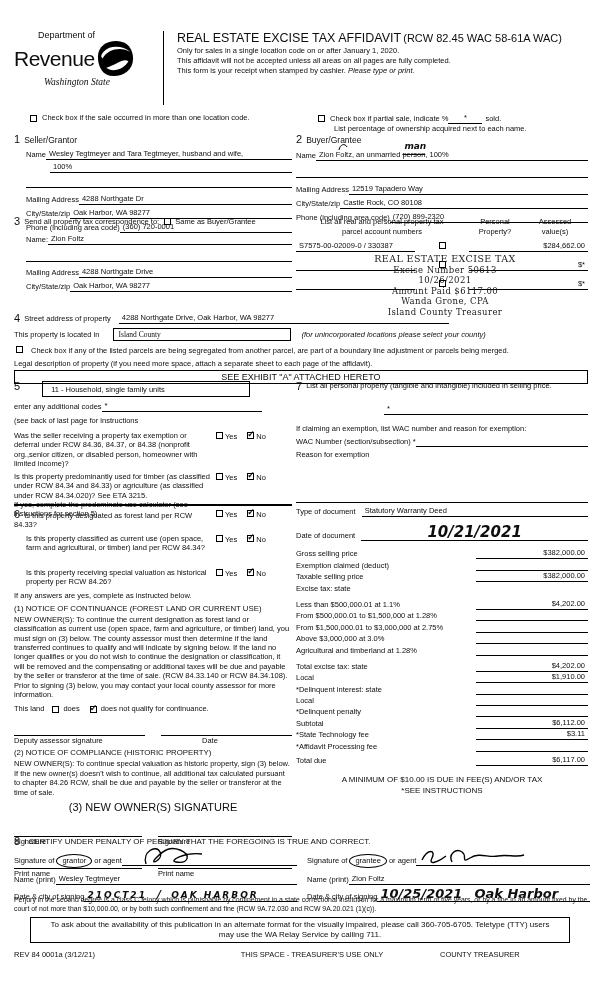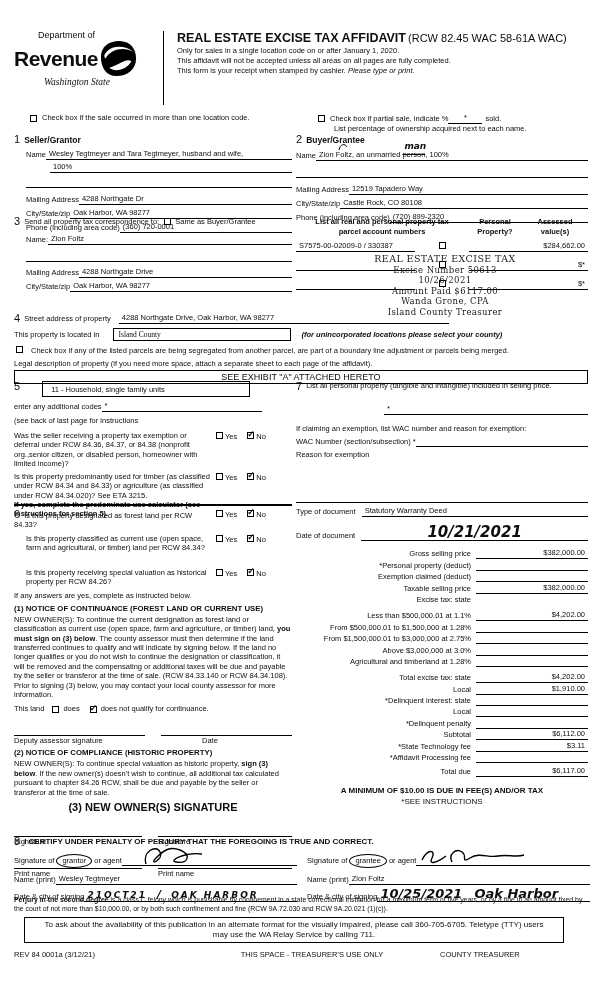--- a/index.html
+++ b/index.html
@@ -1,40 +1,40 @@
 <!DOCTYPE html>
 <html><head>
 <meta charset="utf-8">
 <style>
   *{margin:0;padding:0;box-sizing:border-box}
   html,body{background:#fff}
   #page{position:relative;width:600px;height:988px;background:#fff;color:#0e0e0e;
         font-family:"Liberation Sans",sans-serif;font-size:7.5px;line-height:10px;overflow:hidden}
   .abs{position:absolute}
-  .b{font-weight:bold}
+  .b{font-weight:normal}
   .i{font-style:italic}
   .serif{font-family:"Liberation Serif",serif}
   .num{font-size:11px;line-height:11px;margin-right:4px;flex:none}
   .row{display:flex;align-items:flex-end}
   .mid{align-items:center}
   .fill{flex:1;border-bottom:1px solid #000;padding:0 3px;min-height:9px}
   .ulw{border-bottom:1px solid #000;display:inline-block;padding:0 3px}
   .cb{display:inline-block;width:7px;height:7px;border:1px solid #000;flex:none;position:relative;background:#fff;margin:0 2px}
   .cb.ck::after{content:"\2713";position:absolute;left:-1px;top:-4px;font-size:9px;font-weight:bold}
   .yn{display:flex;flex:none;width:78px;align-items:flex-start;padding-top:1px}
   .yn span.t{margin-right:8px}
   .qrow{display:flex;margin-bottom:4px}
   .qt{flex:1;padding-right:2px;line-height:9.3px}
   .hw{font-family:"DejaVu Sans",sans-serif;font-style:italic;font-weight:bold;white-space:nowrap}
   .stamp{font-family:"DejaVu Serif",serif;text-align:center;line-height:10.5px;letter-spacing:.4px;font-size:8.5px;color:#1a1a1a}
   .circled{border:1px solid #000;border-radius:50%;padding:1px 5px;display:inline-block}
   .struck{text-decoration:line-through;position:relative}
   .overword{position:absolute;top:-9px;left:2px;font-size:9px}
   .mrow{display:flex;align-items:flex-end;height:11.4px}
-  .mlabel{width:180px;text-align:right;padding-right:5px;flex:none}
+  .mlabel{width:180px;padding-right:5px;flex:none}
   .mfill{flex:1;border-bottom:1px solid #000;text-align:right;padding:0 3px;min-height:9px}
   .nol .mfill{border-bottom:none}
   .g5{margin-top:5px}
   .g3{margin-top:3px}
   .small{font-size:6.9px;line-height:8.8px}
   .ctr{text-align:center}
   svg{display:block}
 </style>
 </head>
 <body>
@@ -369,24 +369,20 @@
       <span style="flex:none;margin-right:6px">Date of document</span>
       <span class="fill" style="text-align:center"><span class="hw" style="font-size:15px">10/21/2021</span></span>
     </div>
 
     <div style="margin-top:7px">
       <div class="mrow">
           <span class="mlabel">Gross selling price</span>
           <span class="mfill">$382,000.00</span>
         </div>
       <div class="mrow">
-          <span class="mlabel">*Personal property (deduct)</span>
-          <span class="mfill"></span>
-        </div>
-      <div class="mrow">
           <span class="mlabel">Exemption claimed (deduct)</span>
           <span class="mfill"></span>
         </div>
       <div class="mrow">
           <span class="mlabel">Taxable selling price</span>
           <span class="mfill">$382,000.00</span>
         </div>
       <div class="mrow nol">
           <span class="mlabel">Excise tax:  state</span>
           <span class="mfill"></span>
@@ -513,21 +509,21 @@
           </span>
         </div>
       </div>
     </div>
   </div>
 
   <div class="abs small" style="left:14px;top:896px;width:576px">
     <span class="b">Perjury in the second degree</span><span> is a class C felony which is punishable by confinement in a state correctional institution for a maximum term of five years, or by a fine in an amount fixed by the court of not more than $10,000.00, or by both such confinement and fine (RCW 9A.72.030 and RCW 9A.20.021 (1)(c)).</span>
   </div>
 
-  <div class="abs ctr" style="left:24px;top:917px;width:540px;border:1px solid #000;padding:2px 14px;font-size:8px;line-height:10px">To ask about the availability of this publication in an alternate format for the visually impaired, please call 360-705-6705. Teletype (TTY) users may use the WA Relay Service by calling 711.</div>
+  <div class="abs ctr" style="left:30px;top:917px;width:540px;border:1px solid #000;padding:2px 14px;font-size:8px;line-height:10px">To ask about the availability of this publication in an alternate format for the visually impaired, please call 360-705-6705. Teletype (TTY) users may use the WA Relay Service by calling 711.</div>
 
   <div class="abs row" style="left:14px;top:950px;width:576px">
     <span style="width:170px;flex:none">REV 84 0001a (3/12/21)</span>
     <span style="flex:1;text-align:center">THIS SPACE - TREASURER'S USE ONLY</span>
     <span style="width:150px;flex:none;text-align:left">COUNTY TREASURER</span>
   </div>
 
 </div>
 
 </body></html>

